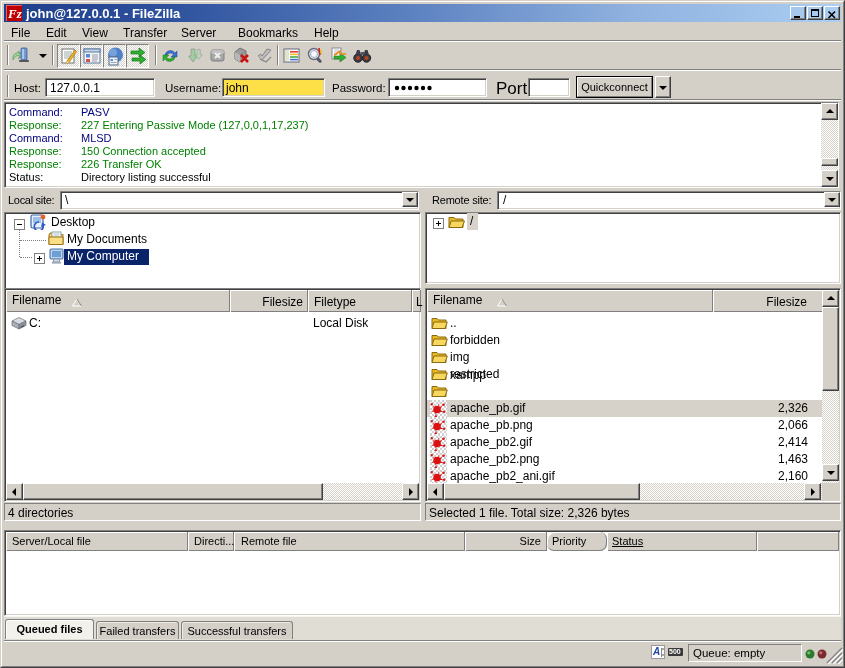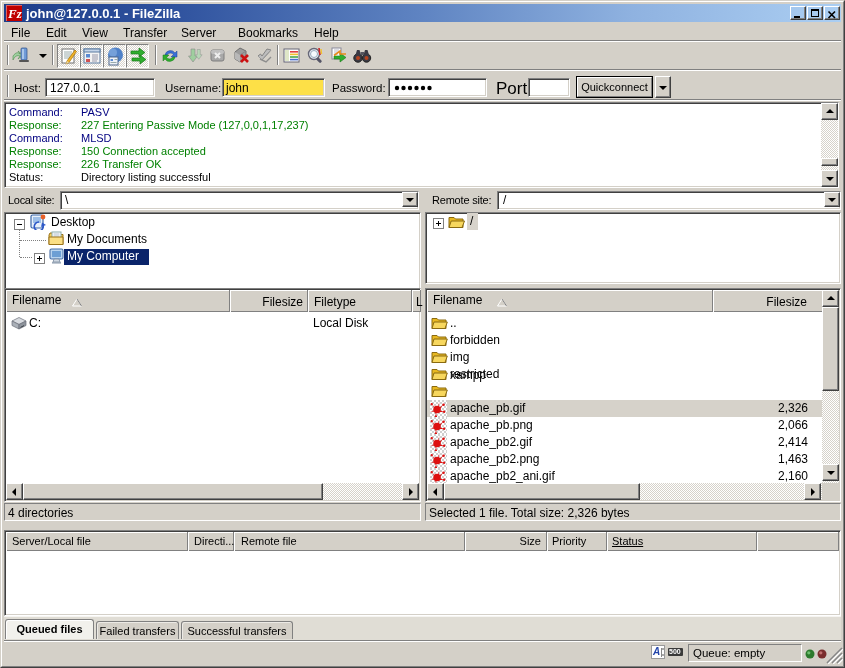--- a/index.html
+++ b/index.html
@@ -514,21 +514,21 @@
         </div>
       <div class="hcell" style="left:182px;width:46px;">
           <span style="position:absolute;left:6px;top:3px;">Directi...</span>
         </div>
       <div class="hcell" style="left:228px;width:231px;">
           <span style="position:absolute;left:7px;top:3px;">Remote file</span>
         </div>
       <div class="hcell" style="left:459px;width:82px;">
           <span style="position:absolute;right:5px;top:3px;">Size</span>
         </div>
-      <div class="hcell" style="left:541px;width:60px;">
+      <div class="hcell" style="left:541px;width:60px;border-radius:7px;">
           <span style="position:absolute;left:5px;top:3px;">Priority</span>
         </div>
       <div class="hcell" style="left:601px;width:150px;">
           <span style="position:absolute;left:5px;top:3px;text-decoration:underline;">Status</span>
         </div>
       <div class="hcell" style="left:751px;width:82px;"></div>
     </div>
   </div>
 
   <div class="abs" style="left:4px;top:616px;width:837px;height:24px;background:#e0ddd5;"></div>

